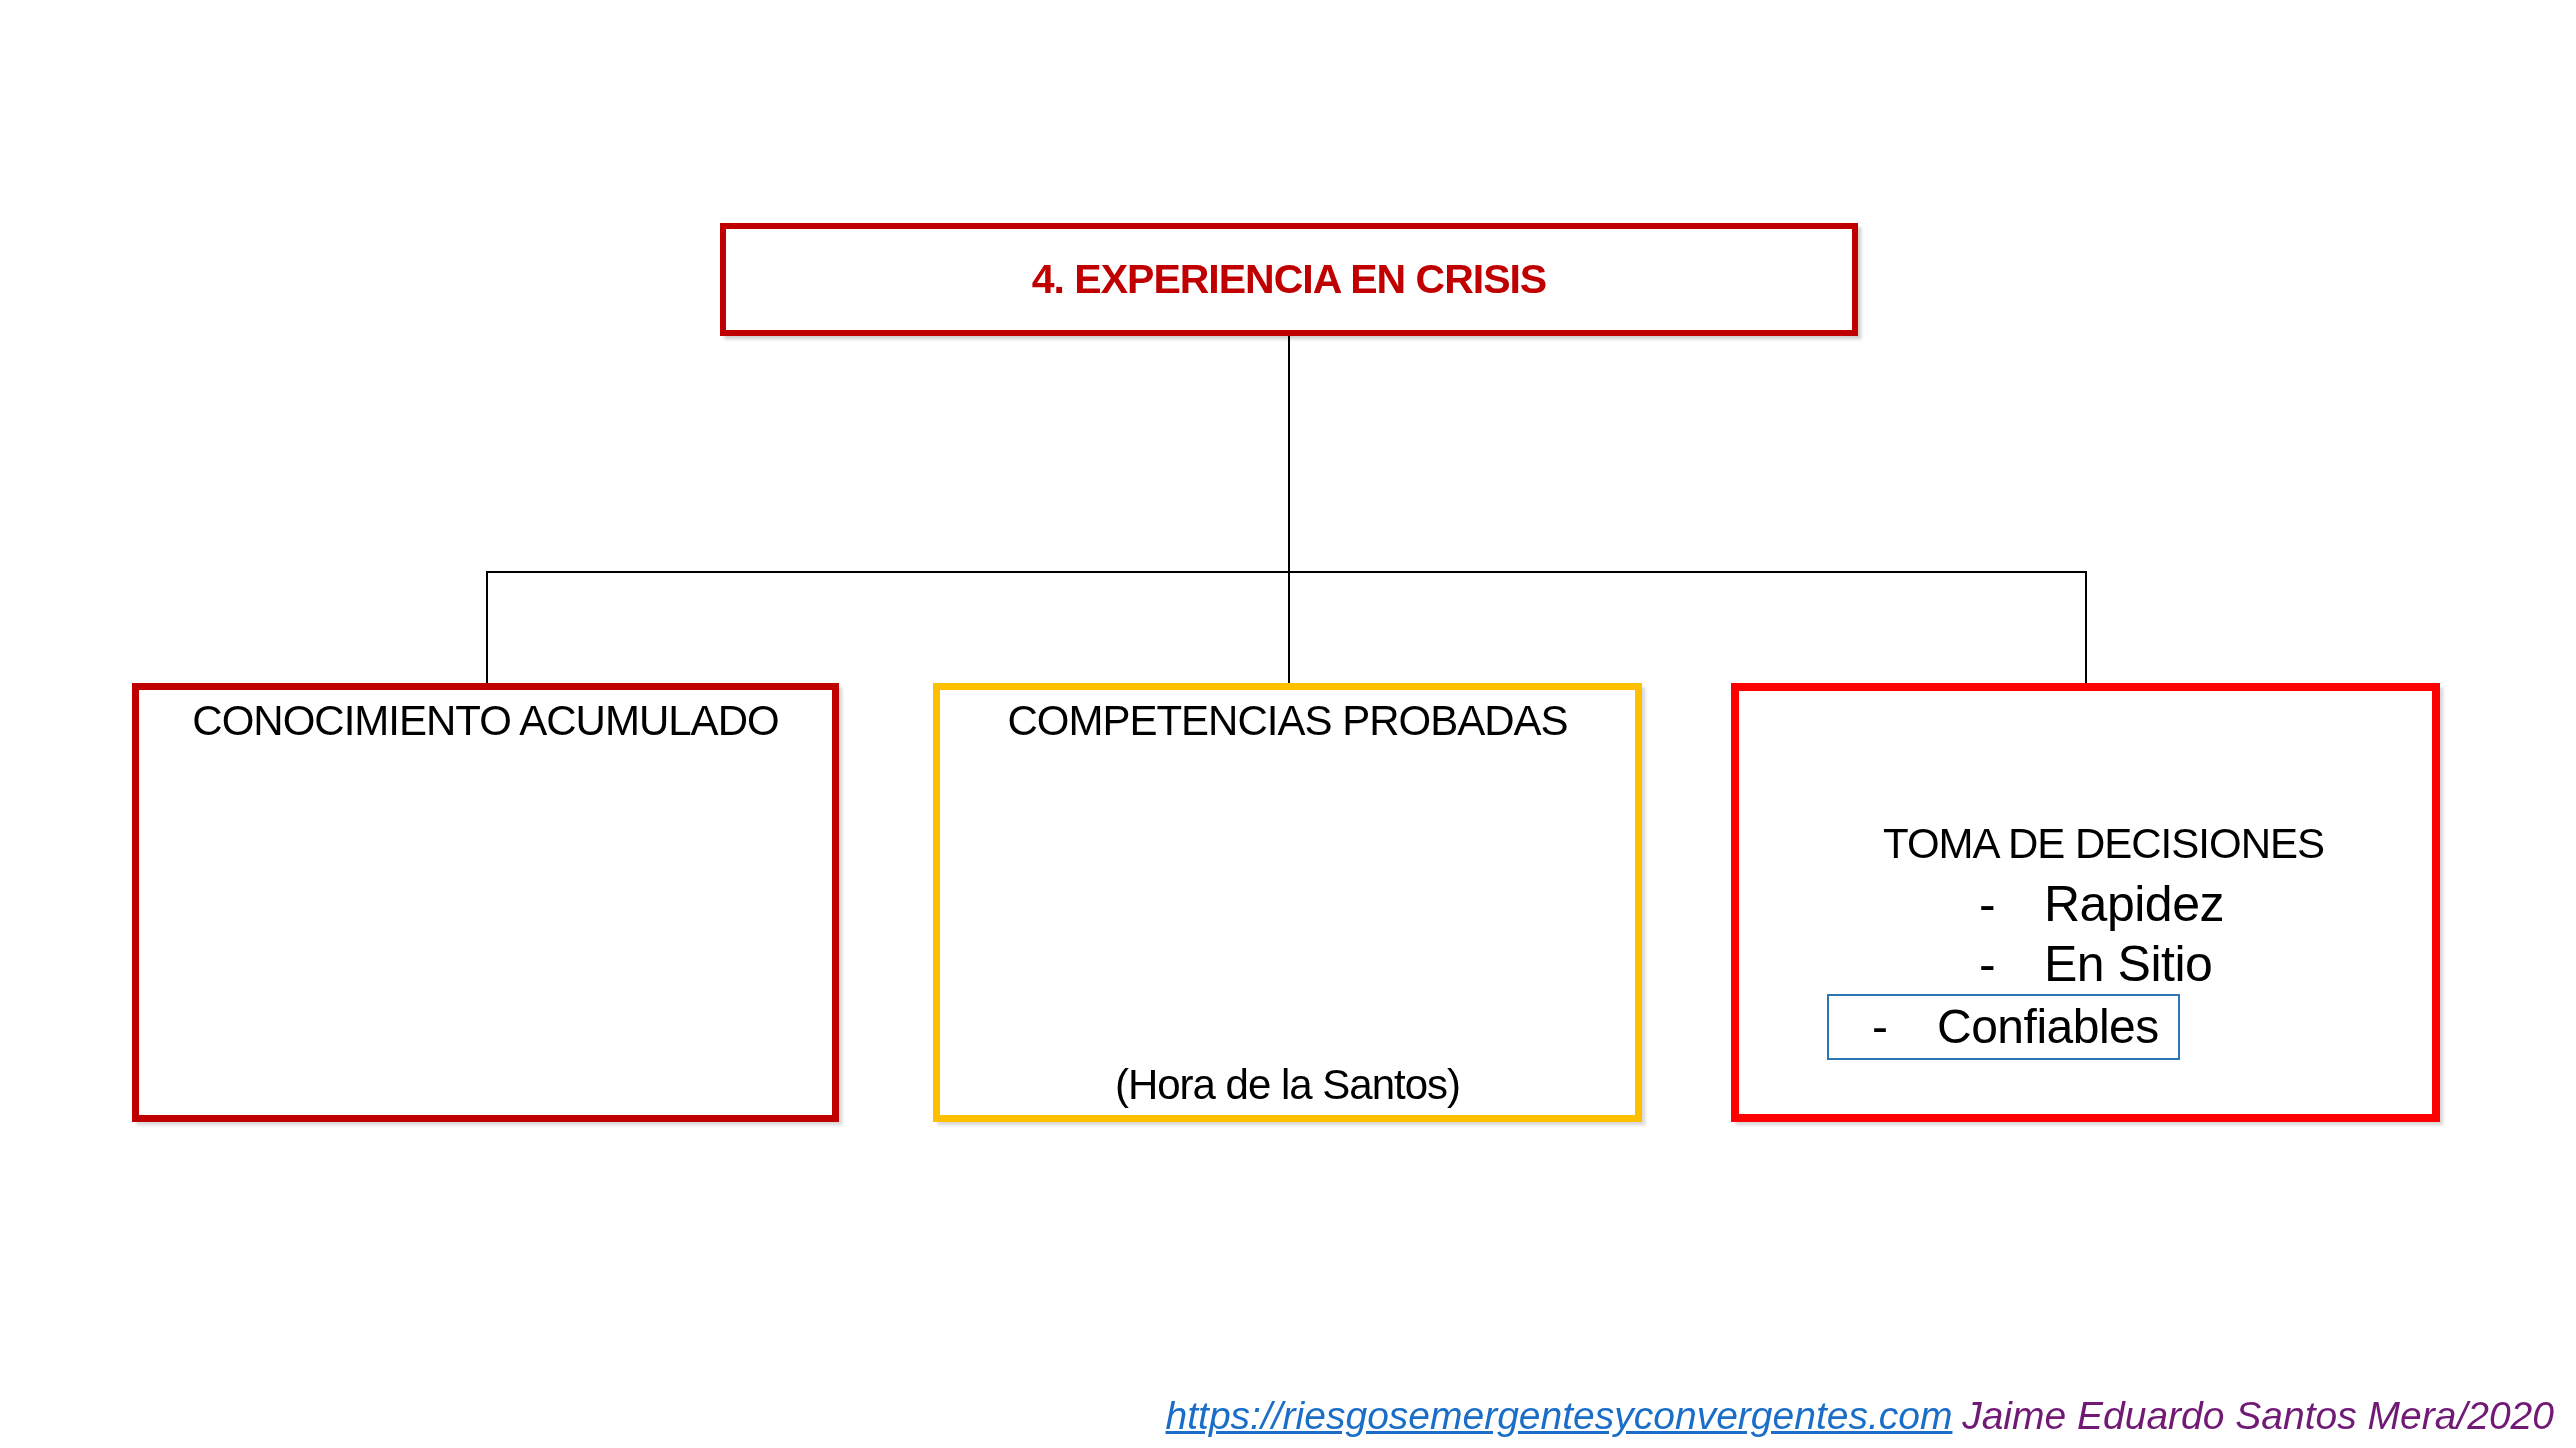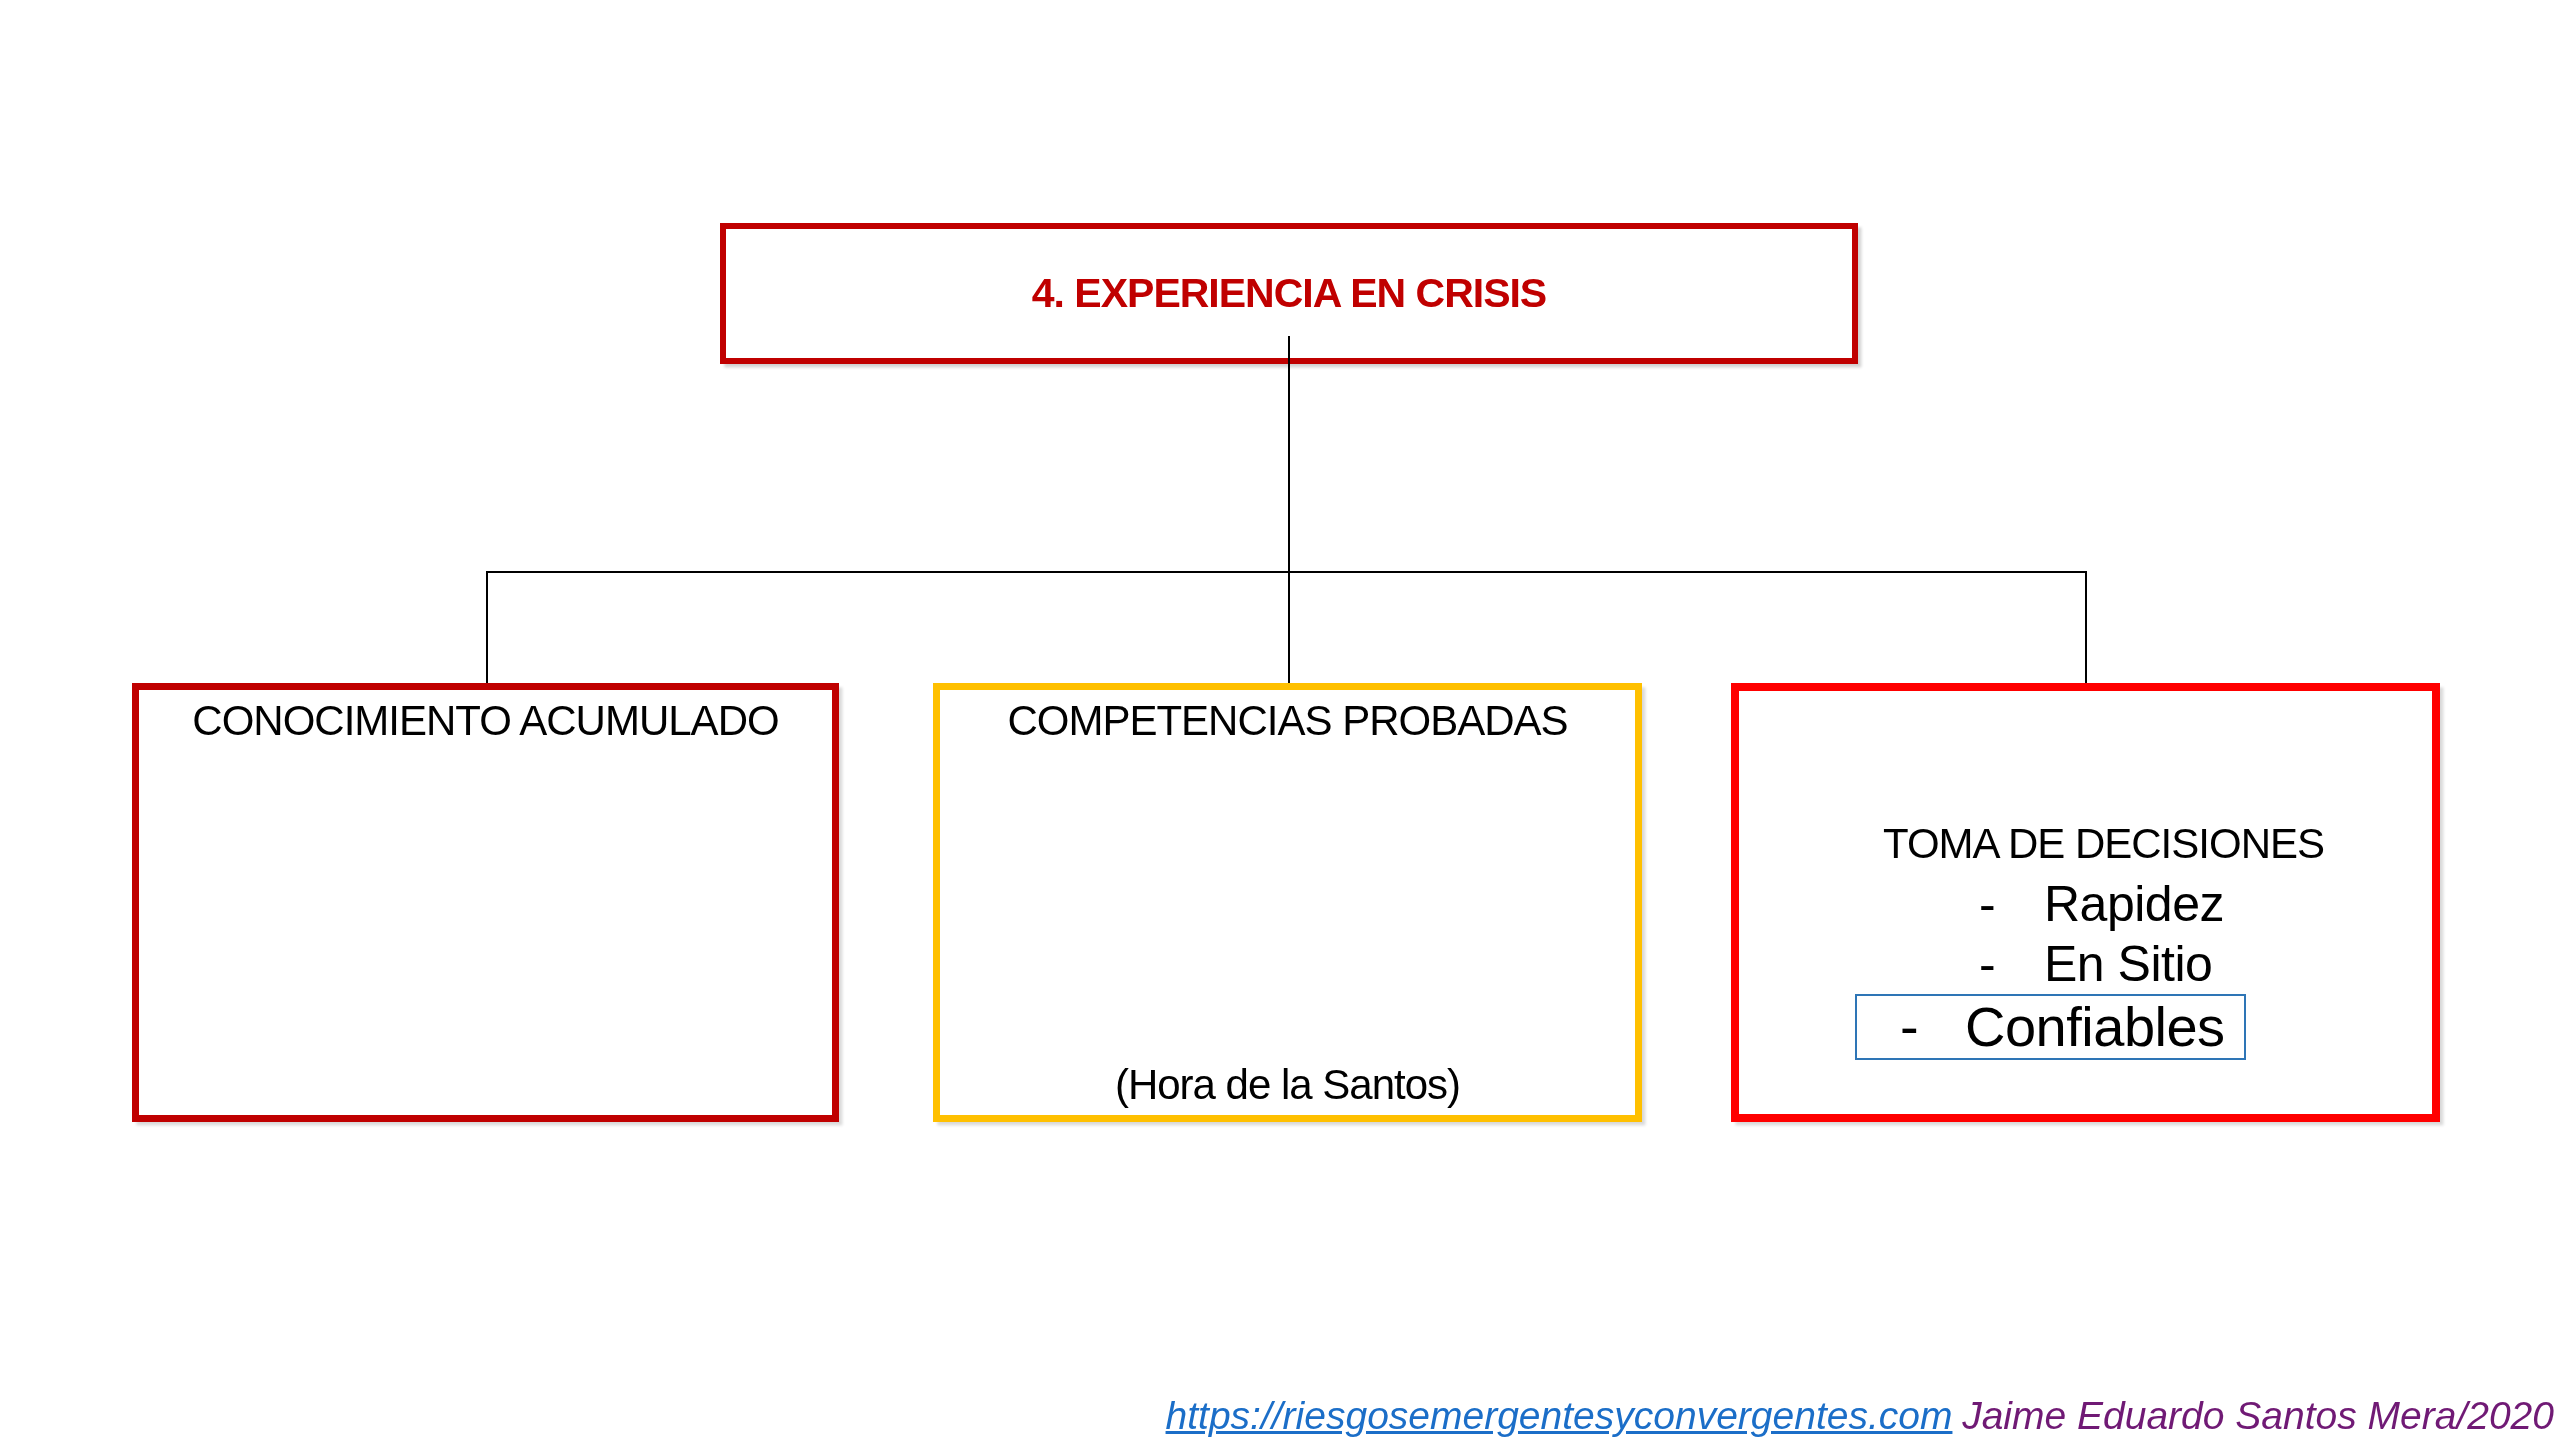--- a/index.html
+++ b/index.html
@@ -20,21 +20,21 @@
     inset: 0;
     background: #ffffff;
   }
 
   
   .title-box {
     position: absolute;
     left: 720px;
     top: 223px;
     width: 1138px;
-    height: 141px;
+    height: 113px;
     border: 6.8px solid #C00000;
     box-sizing: border-box;
     background: #ffffff;
     box-shadow: 3.9px 3.9px 2.9px rgba(0,0,0,0.18);
     display: flex;
     align-items: center;
     justify-content: center;
   }
   .title-box .title-text {
     font-size: 41px;
@@ -112,26 +112,26 @@
     font-size: 50px;
     line-height: 60px;
     letter-spacing: -0.5px;
     white-space: nowrap;
   }
   .node-3 .dash {
     display: inline-block;
     width: 65px;
   }
   .node-3 .item-boxed {
-    margin-left: 116px;
+    margin-left: 88px;
     width: fit-content;
     border: 2.9px solid #2E75B6;
     padding: 1px 19.3px 1px 43px;
     box-sizing: border-box;
-    font-size: 56px;
+    font-size: 48px;
     line-height: 60px;
     letter-spacing: -0.5px;
     white-space: nowrap;
   }
 
   
   .footer {
     position: absolute;
     top: 1387px;
     right: 22px;

